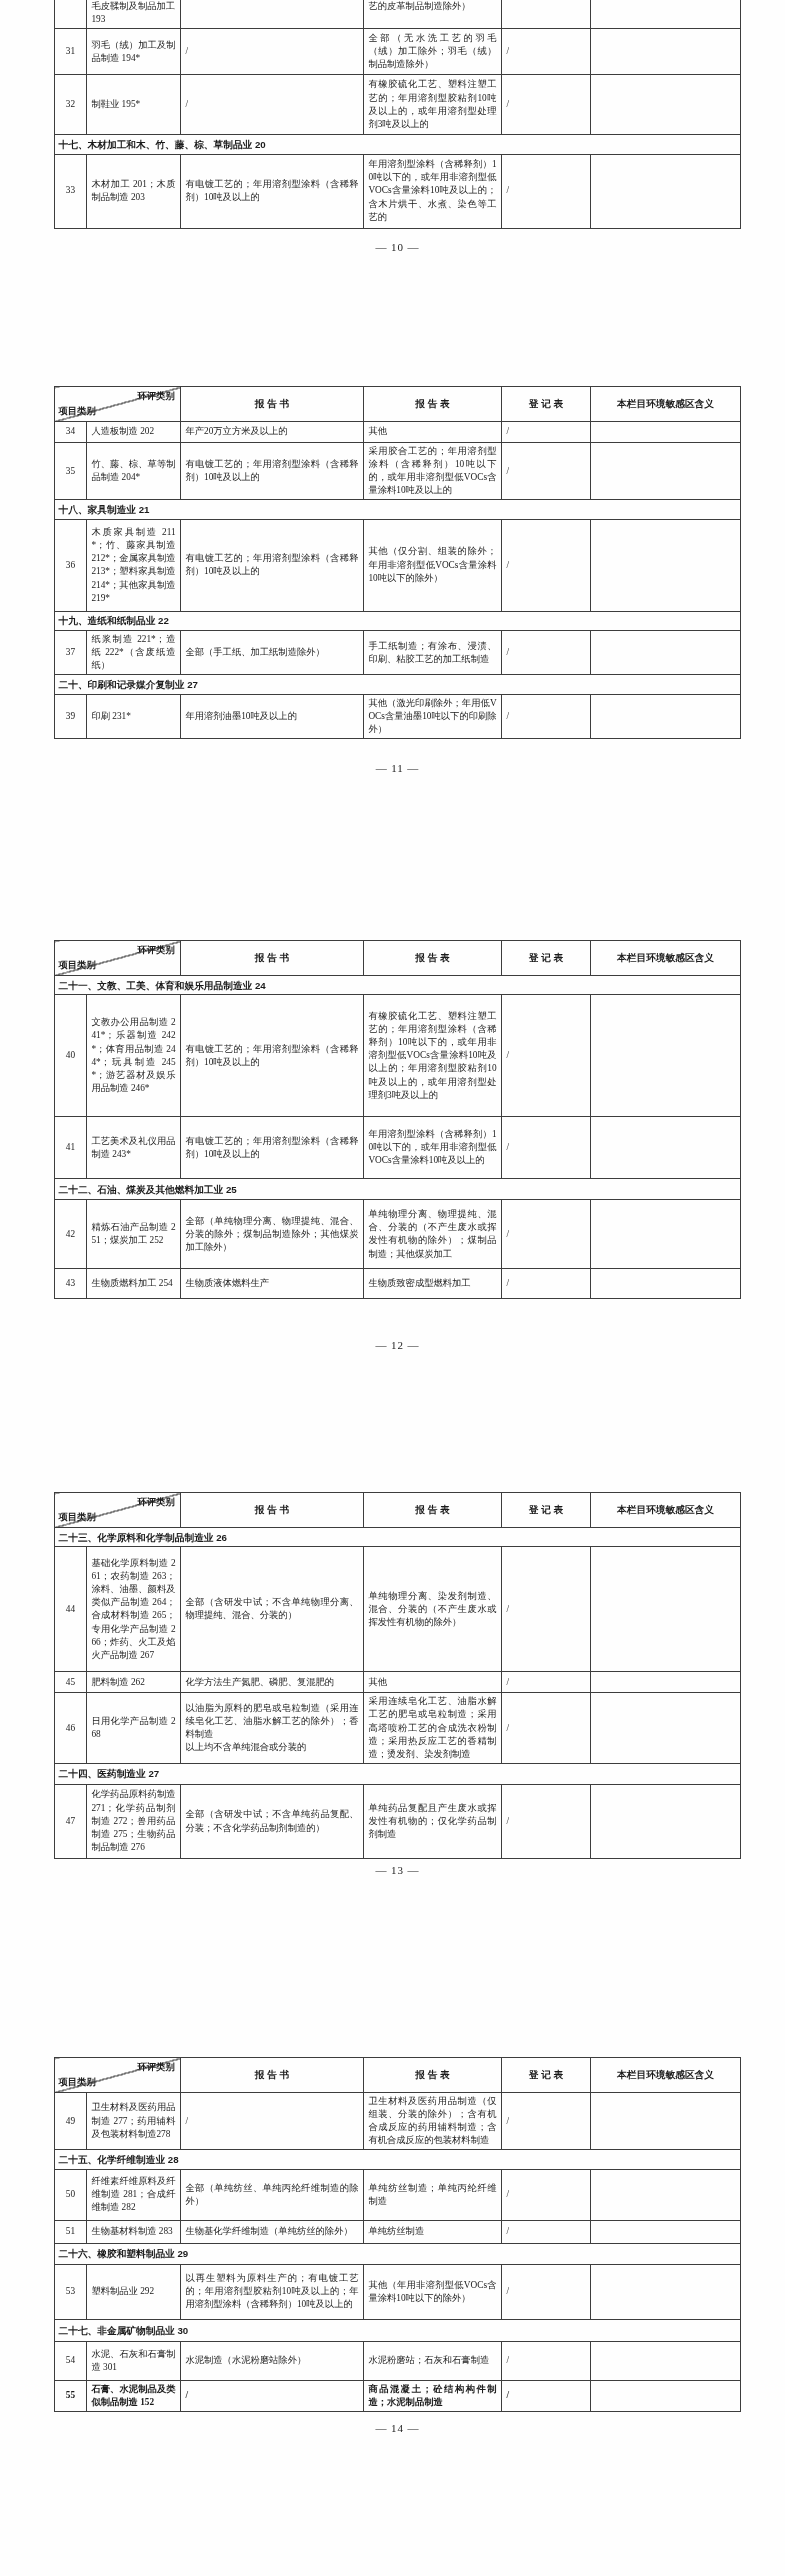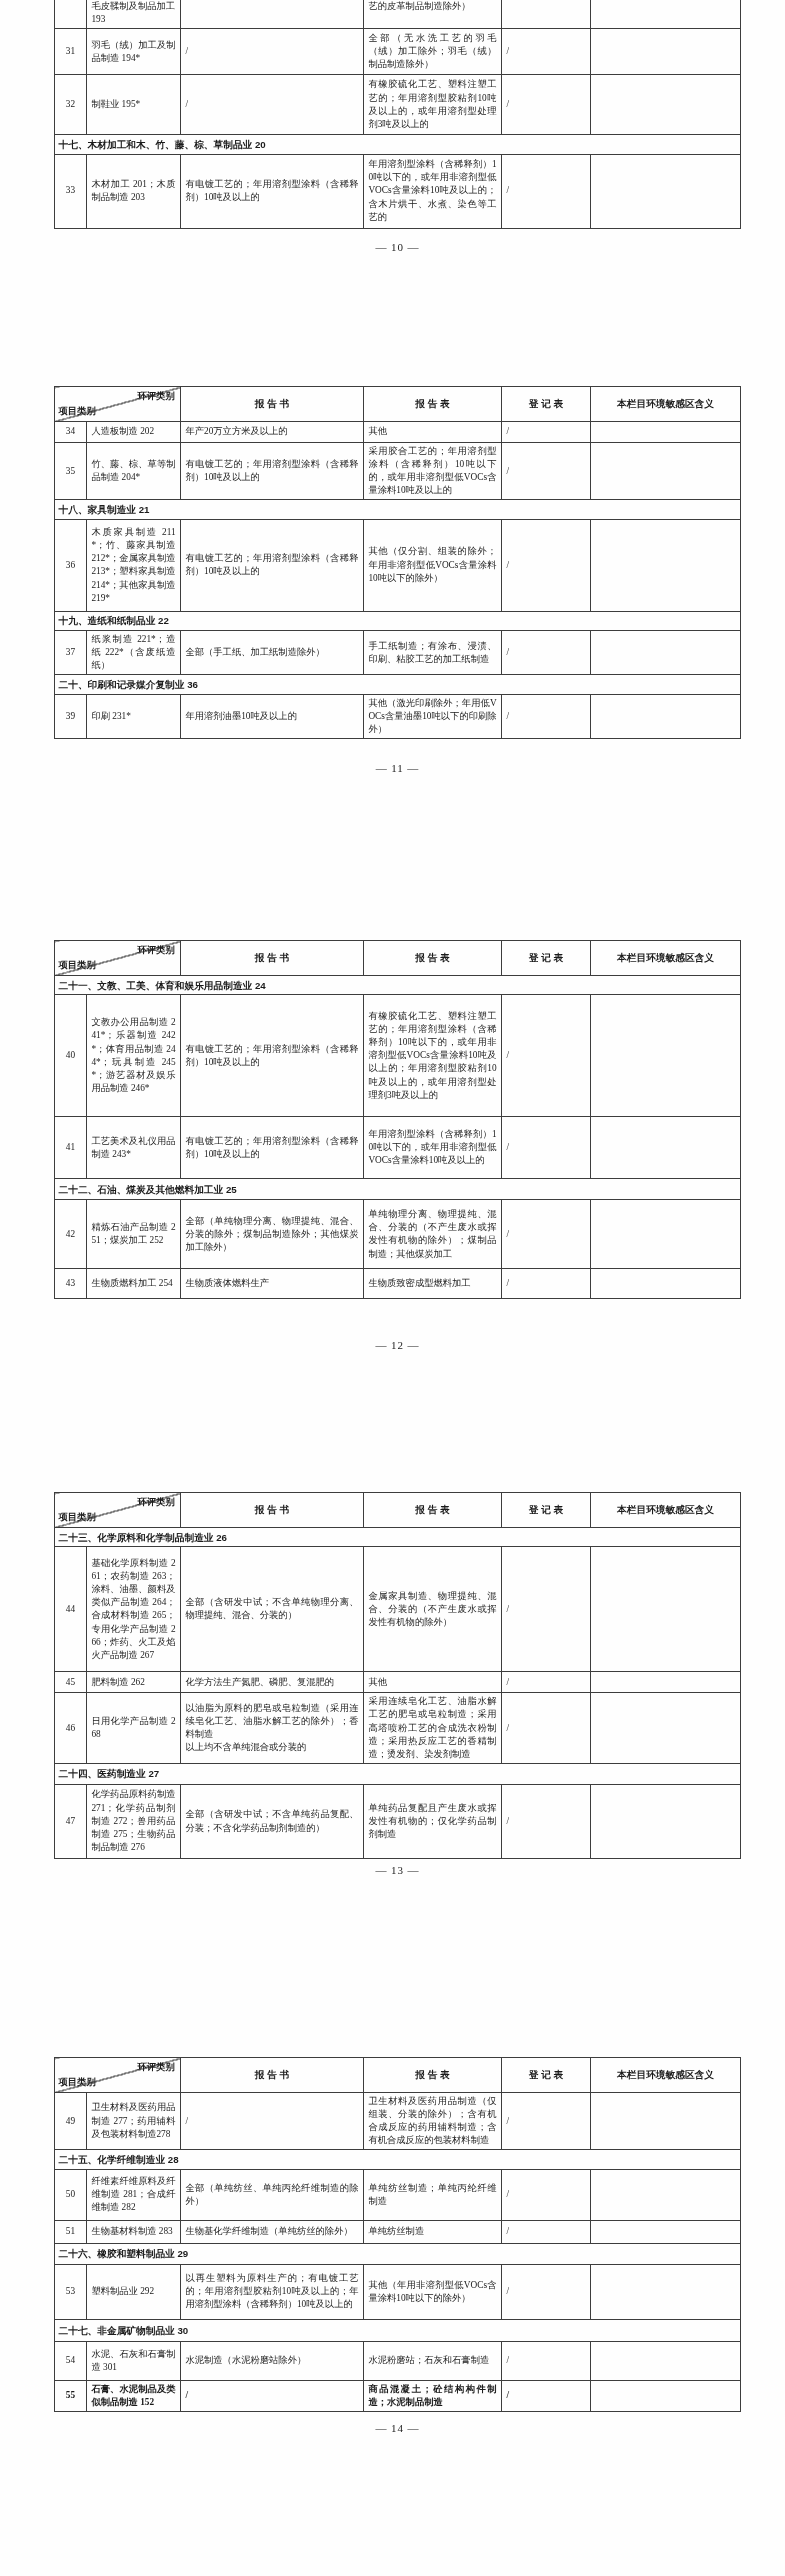--- a/index.html
+++ b/index.html
@@ -131,21 +131,21 @@
           </tr>
           <tr style="height: 35px;">
             <td class="num">37</td>
             <td class="cat">纸浆制造 221*；造纸 222*（含废纸造纸）</td>
             <td class="book">全部（手工纸、加工纸制造除外）</td>
             <td class="form">手工纸制造；有涂布、浸渍、印刷、粘胶工艺的加工纸制造</td>
             <td class="reg">/</td>
             <td class="sens"></td>
           </tr>
           <tr style="height: 19.4px;">
-            <td class="sect" colspan="6">二十、印刷和记录媒介复制业 36</td>
+            <td class="sect" colspan="6">二十、印刷和记录媒介复制业 27</td>
           </tr>
           <tr style="height: 44px;">
             <td class="num">39</td>
             <td class="cat">印刷 231*</td>
             <td class="book">年用溶剂油墨10吨及以上的</td>
             <td class="form">其他（激光印刷除外；年用低VOCs含量油墨10吨以下的印刷除外）</td>
             <td class="reg">/</td>
             <td class="sens"></td>
           </tr>
         </tbody>
@@ -230,21 +230,21 @@
             <td>登 记 表</td>
             <td>本栏目环境敏感区含义</td>
           </tr>
           <tr style="height: 19.4px;">
             <td class="sect" colspan="6">二十三、化学原料和化学制品制造业 26</td>
           </tr>
           <tr style="height: 125px;">
             <td class="num">44</td>
             <td class="cat">基础化学原料制造 261；农药制造 263；涂料、油墨、颜料及类似产品制造 264；合成材料制造 265；专用化学产品制造 266；炸药、火工及焰火产品制造 267</td>
             <td class="book">全部（含研发中试；不含单纯物理分离、物理提纯、混合、分装的）</td>
-            <td class="form">金属家具制造、物理提纯、混合、分装的（不产生废水或挥发性有机物的除外）</td>
+            <td class="form">单纯物理分离、染发剂制造、混合、分装的（不产生废水或挥发性有机物的除外）</td>
             <td class="reg">/</td>
             <td class="sens"></td>
           </tr>
           <tr style="height: 21px;">
             <td class="num">45</td>
             <td class="cat">肥料制造 262</td>
             <td class="book">化学方法生产氮肥、磷肥、复混肥的</td>
             <td class="form">其他</td>
             <td class="reg">/</td>
             <td class="sens"></td>

